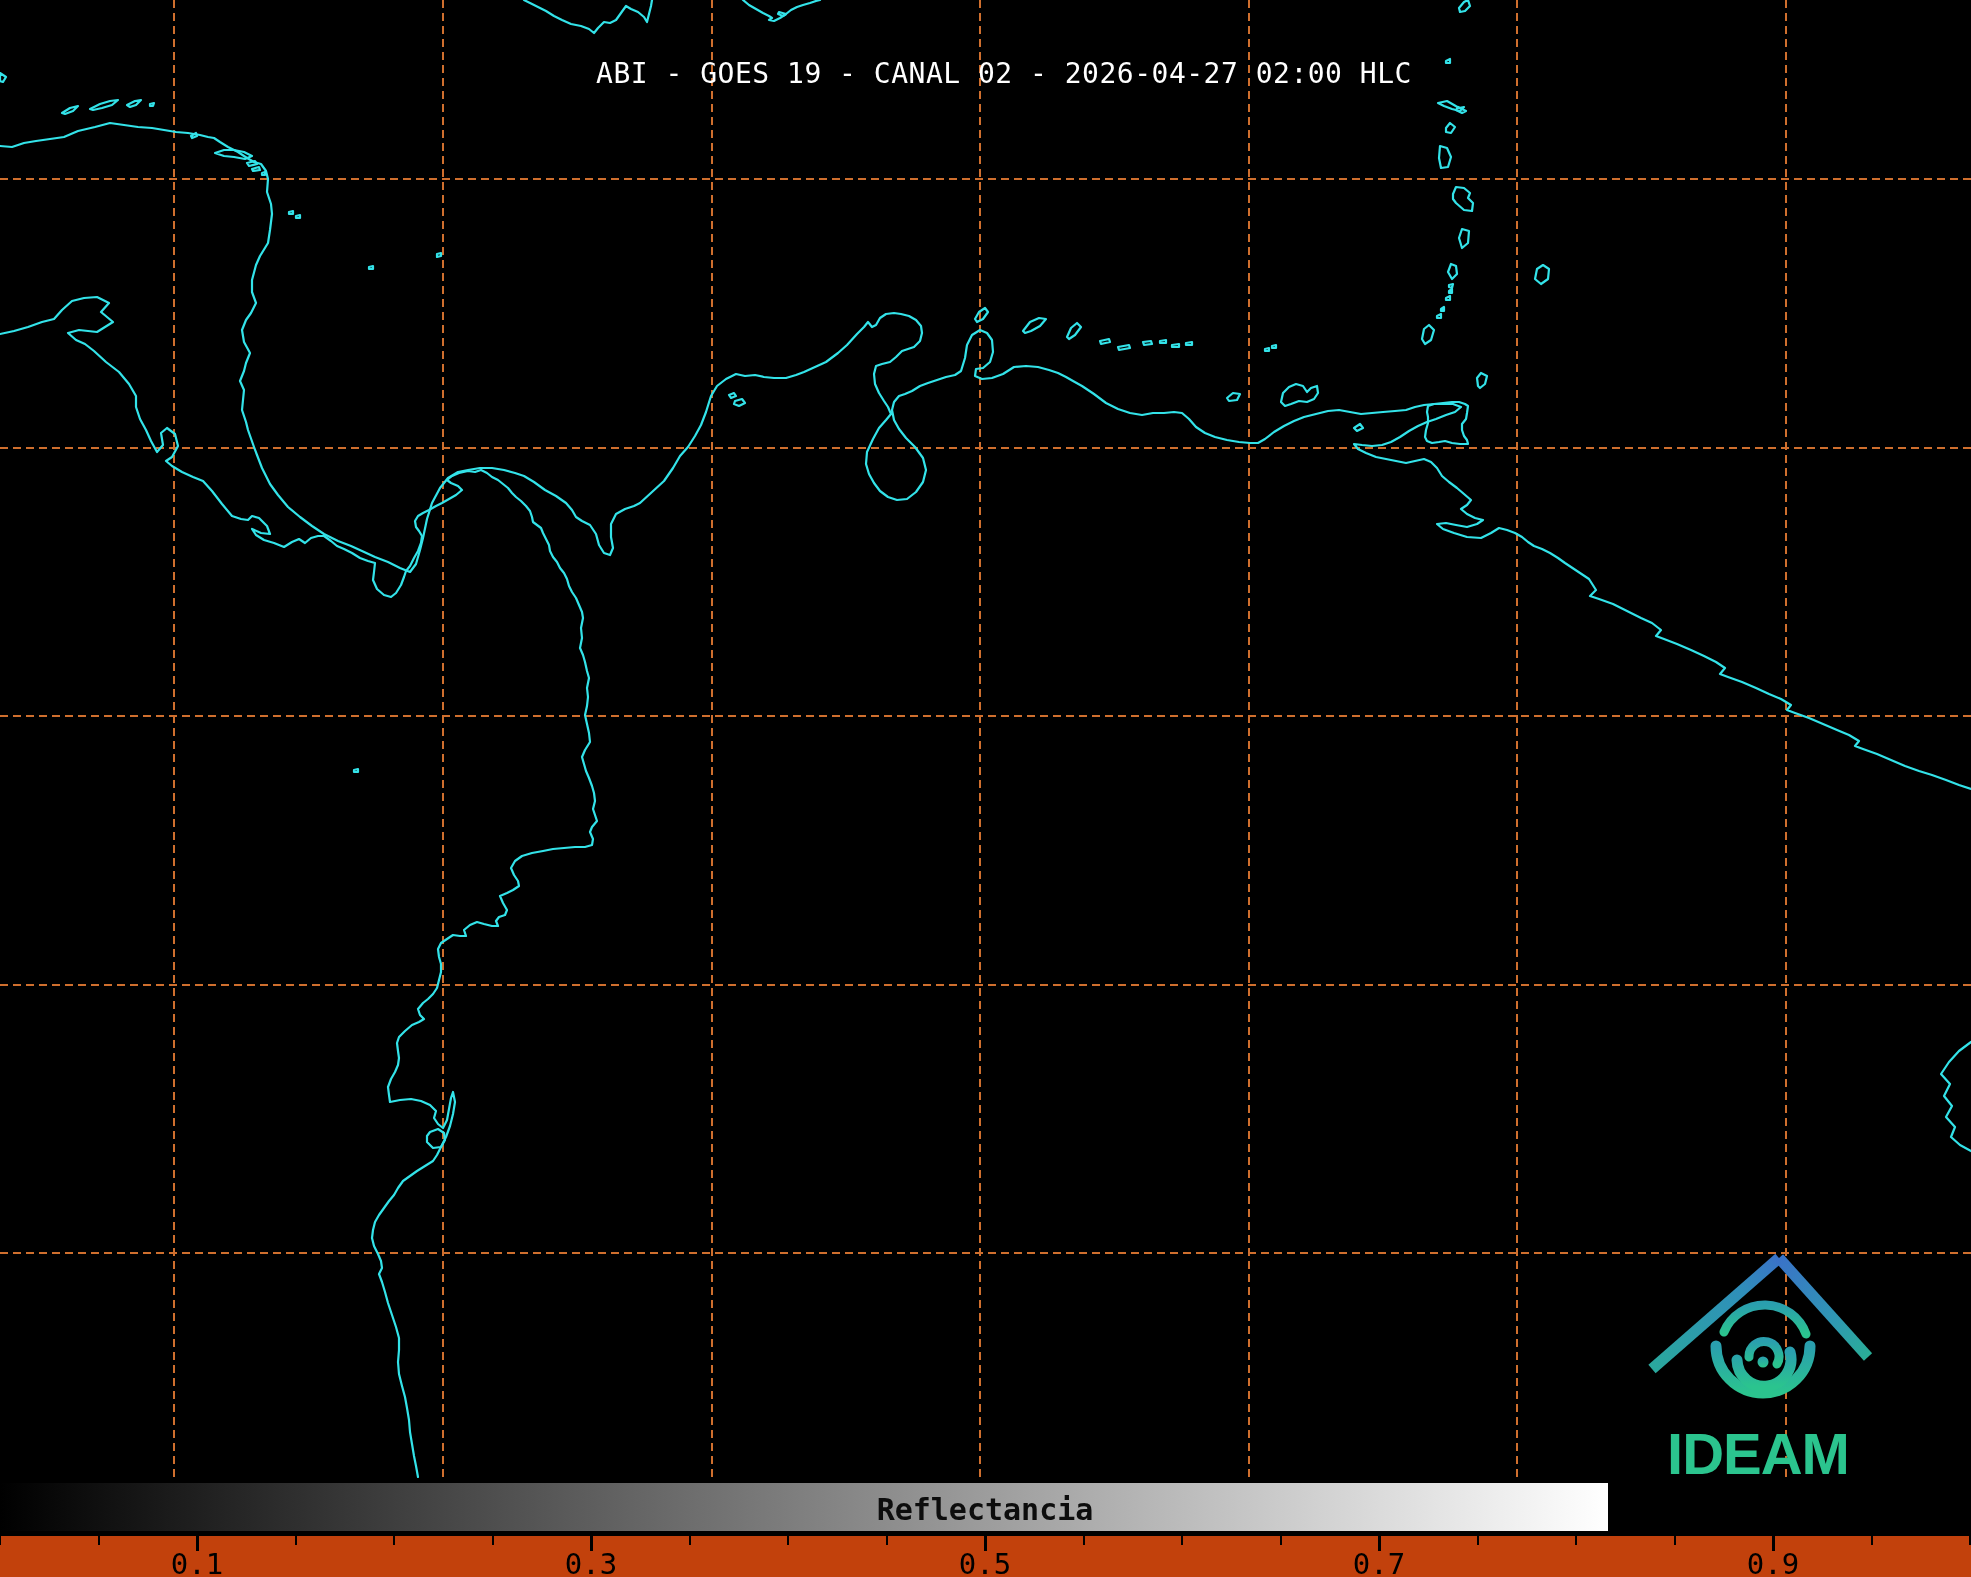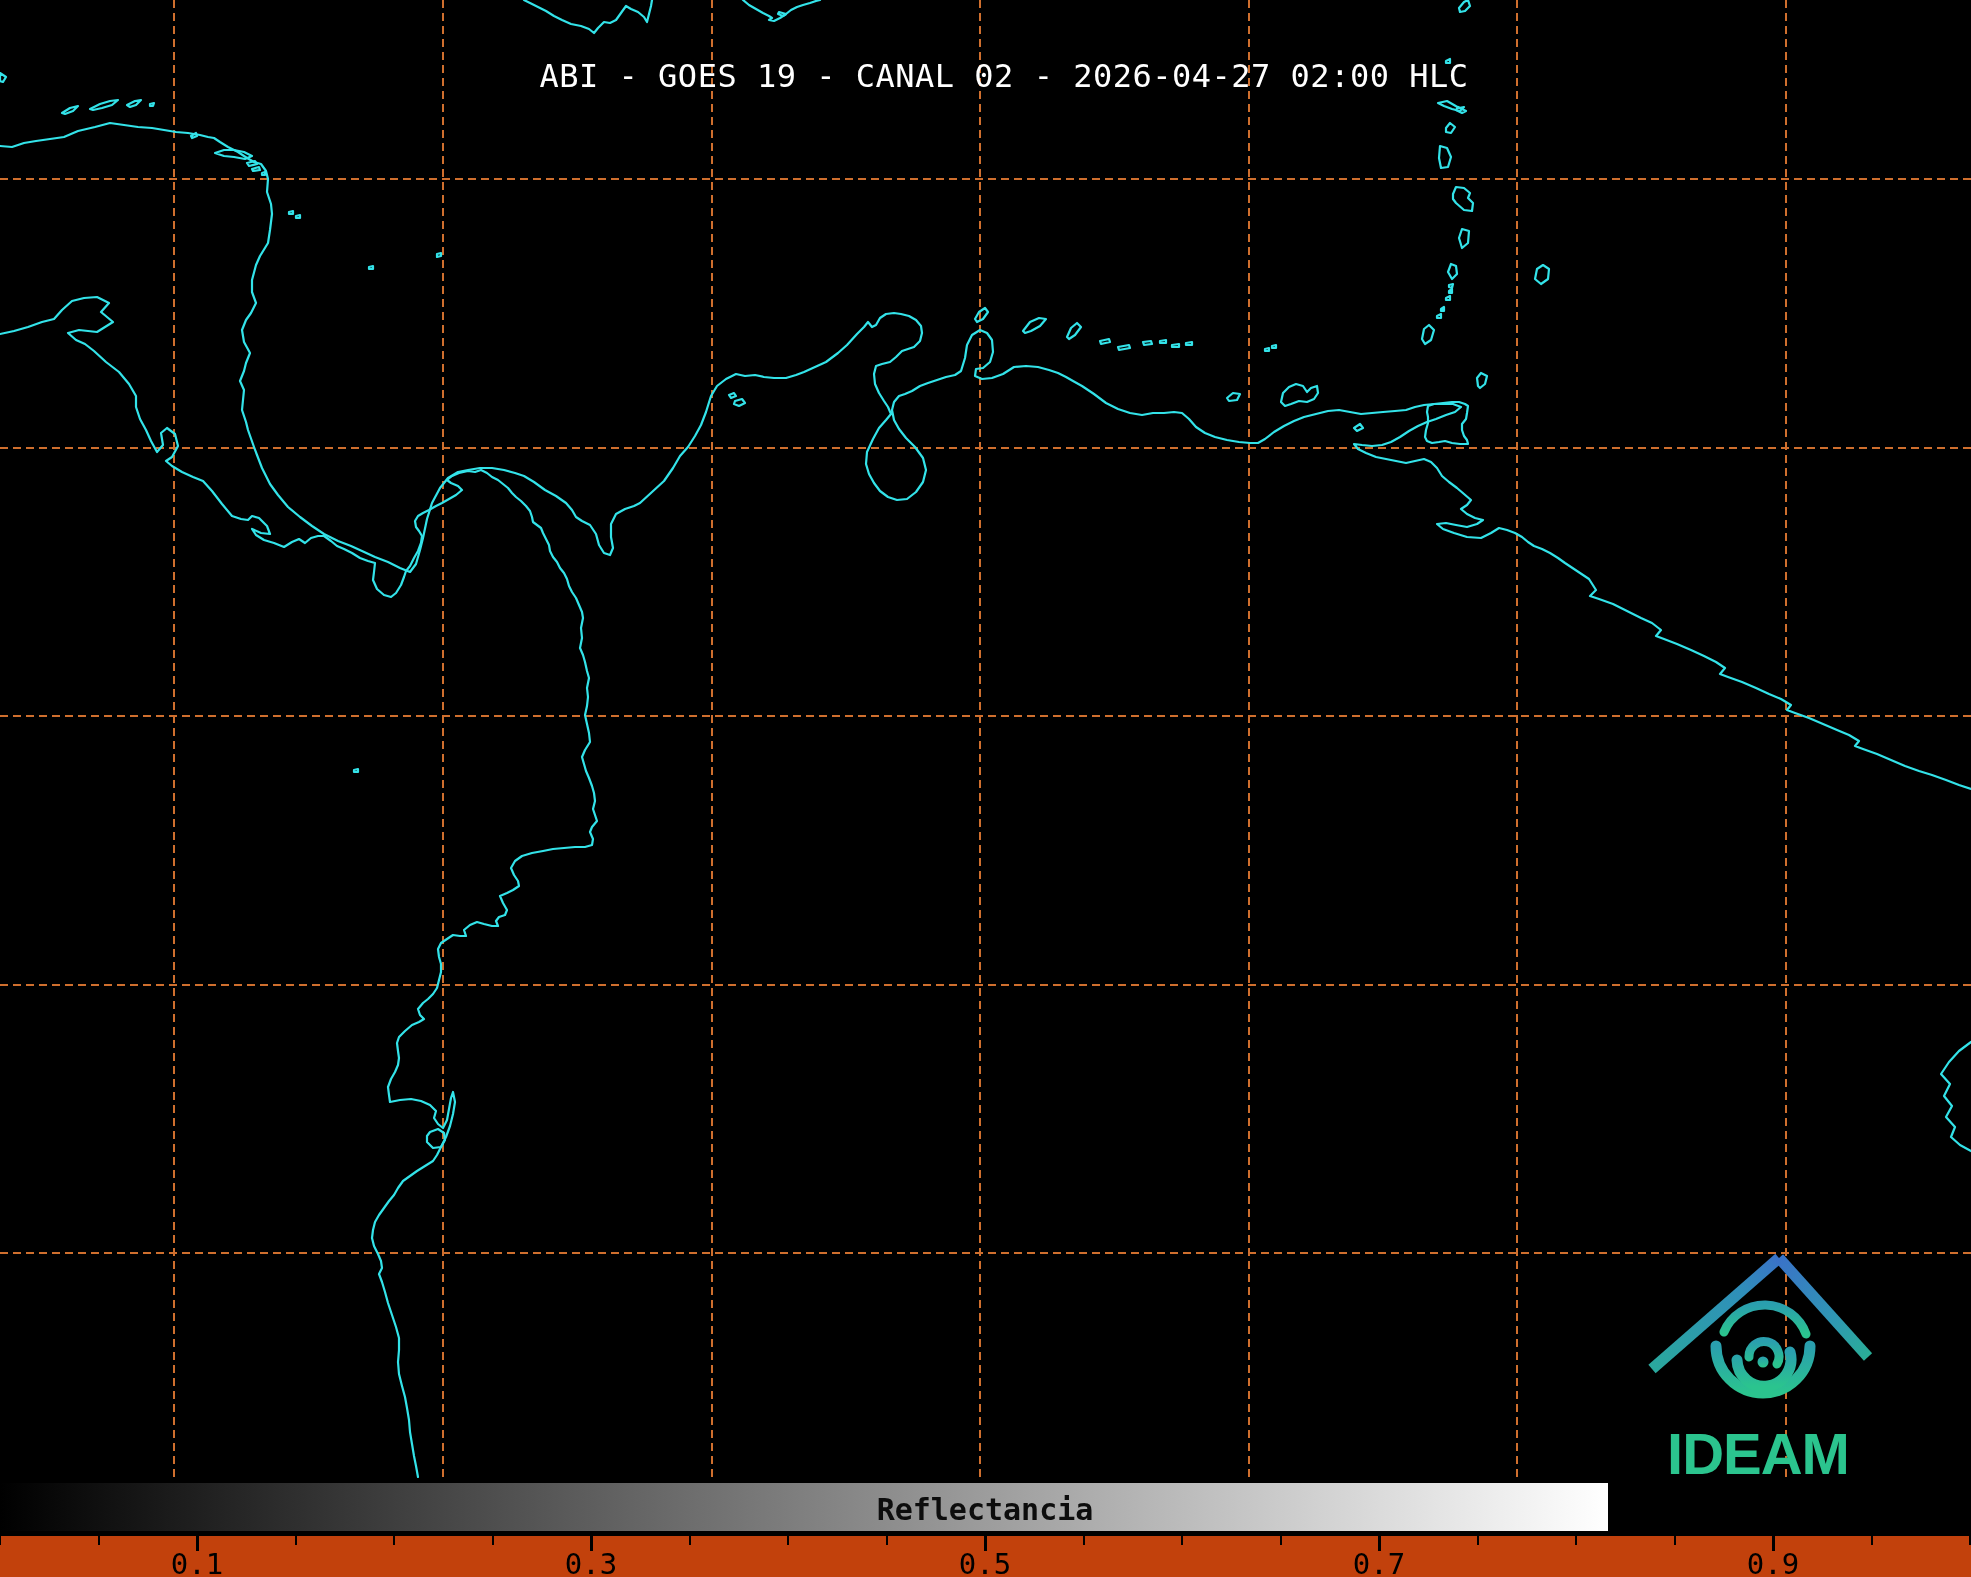--- a/index.html
+++ b/index.html
@@ -1,21 +1,21 @@
 <!DOCTYPE html>
 <html><head>
 <meta charset="utf-8">
 <style>
   html,body{margin:0;padding:0;background:#000;}
   body{width:1971px;height:1577px;position:relative;overflow:hidden;
        font-family:"DejaVu Sans Mono","Liberation Mono",monospace;}
   .map{position:absolute;left:0;top:0;width:1971px;height:1480px;background:#000;}
   .map svg{position:absolute;left:0;top:0;}
   .sat-title{position:absolute;left:1004px;top:57px;transform:translateX(-50%);
-       color:#ffffff;font-size:32px;white-space:nowrap;letter-spacing:0.5px;}
+       color:#ffffff;font-size:28px;white-space:nowrap;letter-spacing:0.5px;}
   .colorbar{position:absolute;left:0;top:1480px;width:1608px;height:56px;
        background:linear-gradient(to right,#000000,#ffffff);
        border-top:3px solid #000;border-bottom:5px solid #000;box-sizing:border-box;}
   .cbar-label{position:absolute;left:985px;top:9px;transform:translateX(-50%);
        font-weight:bold;font-size:30px;color:#0d0d0d;white-space:nowrap;}
   .cbar-axis{position:absolute;left:0;top:1536px;width:1971px;height:41px;background:#c2410c;padding-left:11px;}
   .tick{position:absolute;top:0;background:#000;}
   .tick.minor{width:2px;height:9px;}
   .tick.major{width:3px;height:15px;}
   .tick-label{position:absolute;top:11px;transform:translateX(-50%);

